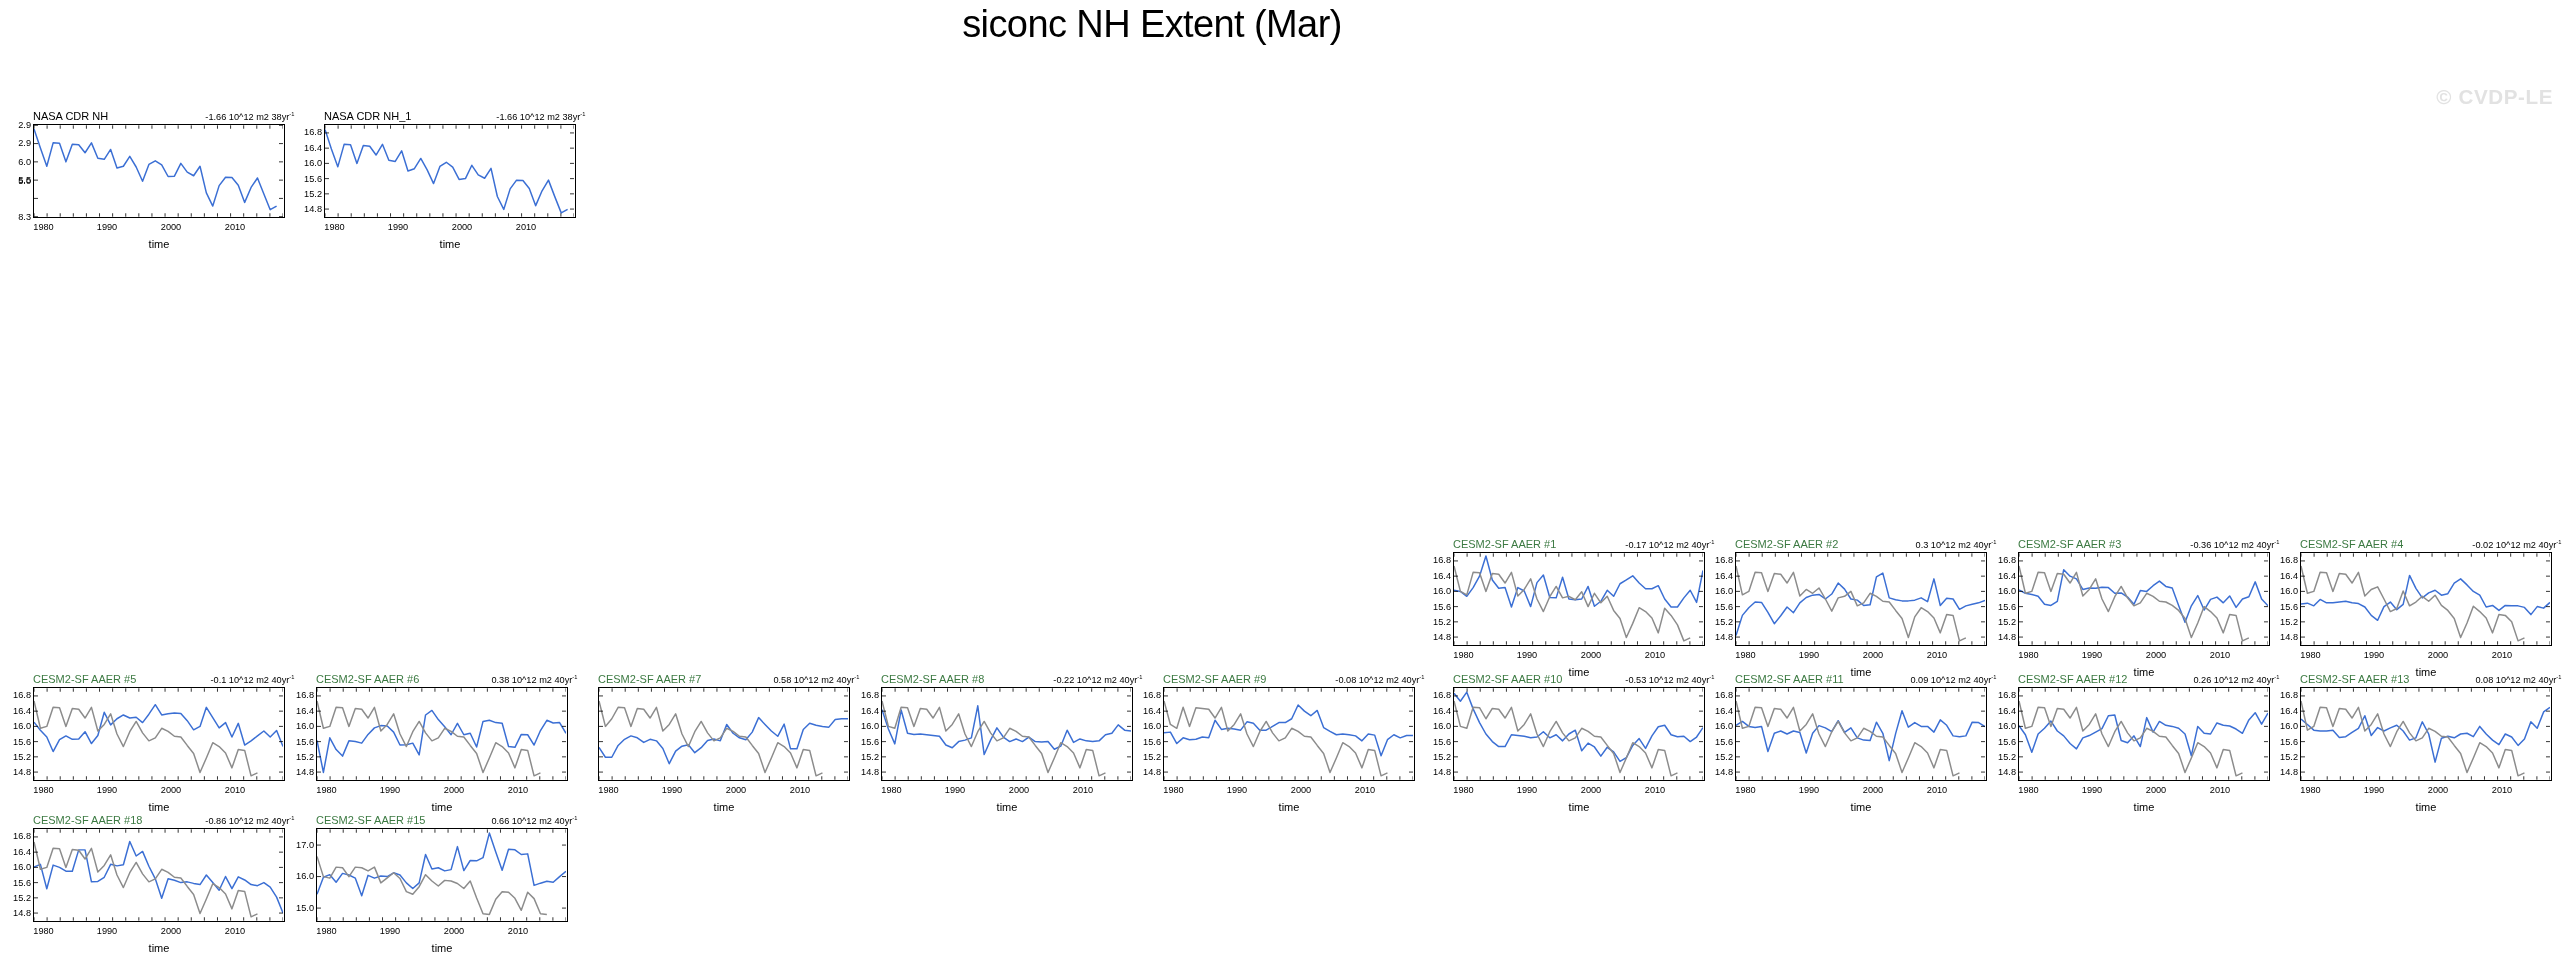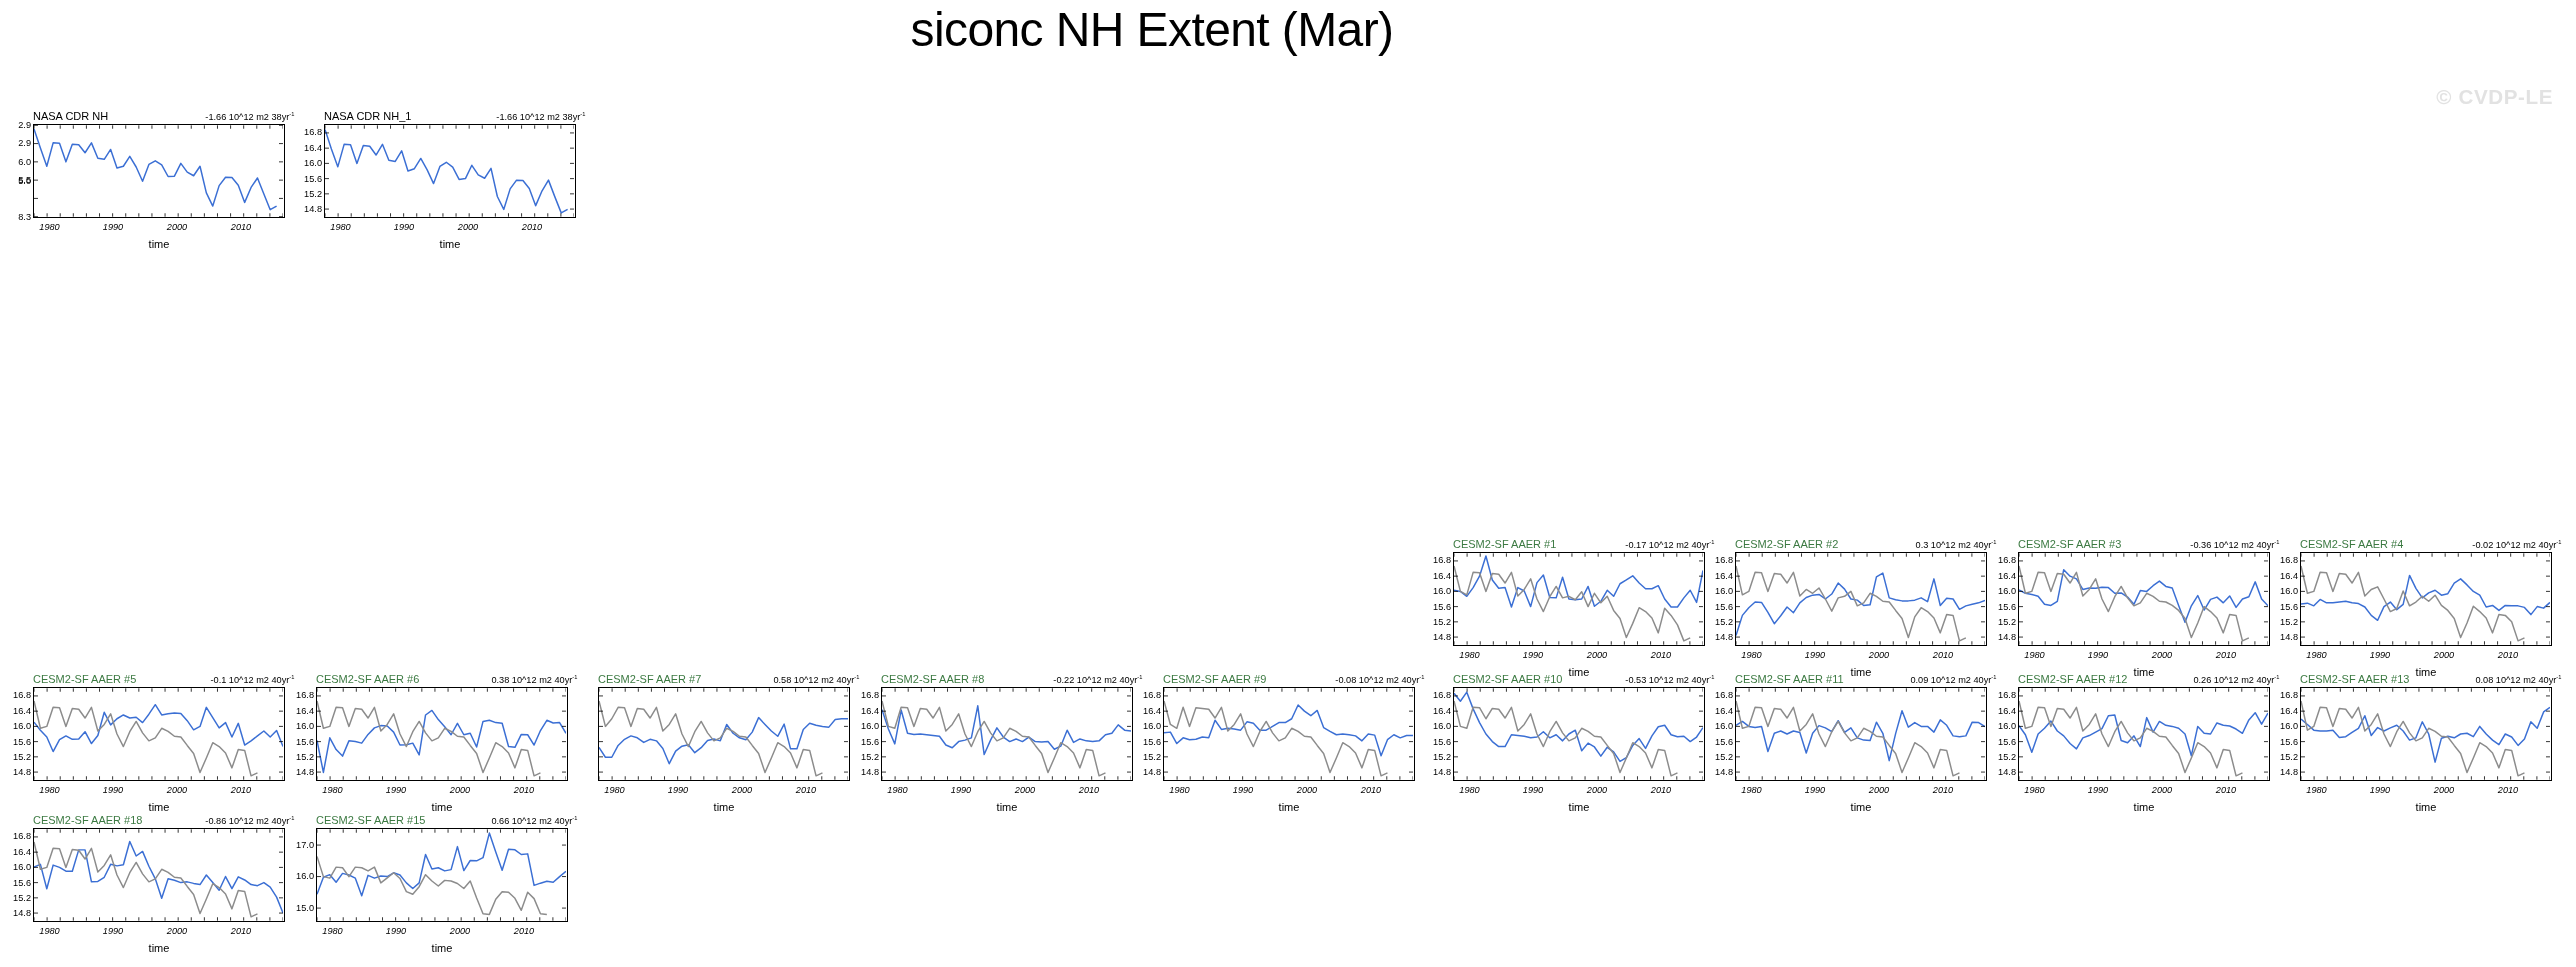--- a/index.html
+++ b/index.html
@@ -1,21 +1,21 @@
 <!DOCTYPE html>
 <html style="font-size:9.2px"><head>
 <meta charset="utf-8">
 <style>
   html,body{margin:0;padding:0;background:#ffffff;}
   body{width:2576px;height:968px;position:relative;overflow:hidden;
        font-family:"Liberation Sans",sans-serif;color:#000;}
 
   #page-title{
     position:absolute; left:0; top:4.6px; width:2304px; text-align:center;
-    font-size:48px; font-weight:400; letter-spacing:-0.6px; line-height:1.05;
+    font-size:38px; font-weight:400; letter-spacing:-0.6px; line-height:1.05;
     font-family:"Liberation Sans",sans-serif; color:#000;
   }
   #watermark{
     position:absolute; right:23px; top:85px;
     font-size:20.6px; font-weight:700; color:#e2e2e2; letter-spacing:0.6px;
     font-family:"Liberation Sans",sans-serif; white-space:nowrap;
   }
 
   .panel{ position:absolute; }
 
@@ -43,21 +43,21 @@
     white-space:nowrap; transform:translateY(-50%);
     font-family:"Liberation Sans",sans-serif; color:#000;
   }
   .ylabels{ position:absolute; left:0; top:13.7px; width:23px; }
 
   .xlab{
     position:absolute; font-size:9.2px; text-align:center;
     white-space:nowrap; transform:translateX(-50%);
     font-family:"Liberation Sans",sans-serif; color:#000;
   }
-  .xlabels{ position:absolute; left:34px;font-style:italic; }
+  .xlabels{ position:absolute; left:28px; }
 
   .axis-title{
     position:absolute; font-size:11px; text-align:center; white-space:nowrap;
     font-family:"Liberation Sans",sans-serif; color:#000;
   }
 </style>
 </head>
 <body>
 
 <div id="page-title">siconc NH Extent (Mar)</div>

